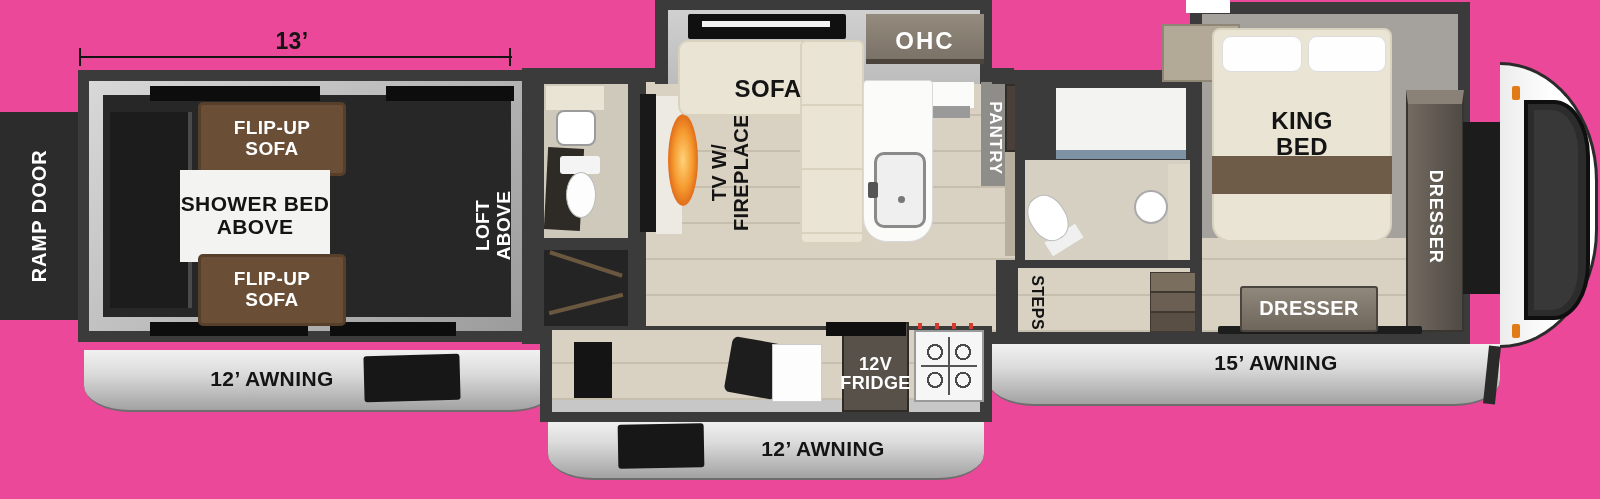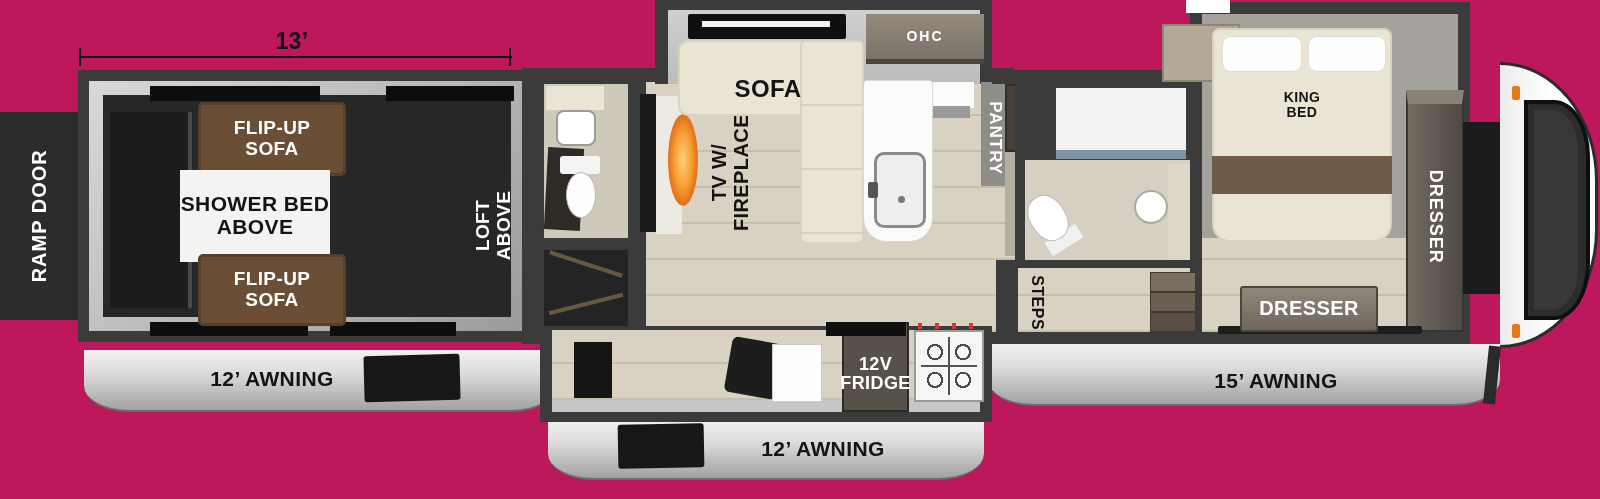--- a/index.html
+++ b/index.html
@@ -1,26 +1,26 @@
 <!DOCTYPE html>
 <html><head>
 <meta charset="utf-8">
 <style>
   html,body{margin:0;padding:0;background:#ffffff;}
-  .plan{position:relative;width:1600px;height:499px;background:#be185d;overflow:hidden;
+  .plan{position:relative;width:1600px;height:499px;background:#ec4899;overflow:hidden;
         font-family:"Liberation Sans",sans-serif;}
   .abs{position:absolute;box-sizing:border-box;}
   .flex{display:flex;align-items:center;justify-content:center;}
   .lbl{font-weight:700;text-align:center;white-space:pre-line;line-height:1.08;
        letter-spacing:.4px;color:#141414;}
   .lbl.w{color:#ffffff;}
   .r-n90{transform:rotate(-90deg);}
   .r-90{transform:rotate(90deg);}
   .f16{font-size:16px;}.f17{font-size:17px;}.f18{font-size:18px;}.f19{font-size:19px;}
-  .f20{font-size:20px;}.f21{font-size:21px;}.f22{font-size:14px;}.f23{font-size:23px;}.f24{font-size:24px;}
+  .f20{font-size:20px;}.f21{font-size:21px;}.f22{font-size:24px;margin-top:8px;}.f23{font-size:23px;}.f24{font-size:24px;}
   .wall{background:#3b3b3b;}
   .silver{background:linear-gradient(135deg,#d8d8d8,#9b9b9b);}
   .wood{background-color:#d9d2c3;
         background-image:repeating-linear-gradient(0deg,rgba(150,138,118,.28) 0 2px,transparent 2px 36px);}
   .darkfloor{background:#272727;}
   .awning{background:linear-gradient(180deg,#f1f1f1 0%,#dcdcdc 38%,#a2a2a2 100%);
           border-radius:0 0 46px 46px / 0 0 26px 26px;border-bottom:2px solid #6d6d6d;}
   .cream{background:#e9e4d3;border:2px solid #d8d2bf;}
   .brown-sofa{background:#6b4e36;border:3px solid #56402c;border-radius:5px;}
   .blackbox{background:#171717;border-radius:3px;}
@@ -48,21 +48,21 @@
 
   <div class="abs awning" style="left:84px;top:350px;width:472px;height:62px;"></div>
   <div class="abs lbl f21" style="left:192px;top:368px;width:160px;">12’ AWNING</div>
   <div class="abs blackbox" style="left:364px;top:355px;width:96px;height:46px;transform:rotate(-1.5deg);"></div>
 
   <div class="abs awning" style="left:548px;top:420px;width:436px;height:60px;"></div>
   <div class="abs lbl f21" style="left:743px;top:438px;width:160px;">12’ AWNING</div>
   <div class="abs blackbox" style="left:618px;top:424px;width:86px;height:44px;transform:rotate(-1deg);"></div>
 
   <div class="abs awning" style="left:988px;top:344px;width:512px;height:62px;"></div>
-  <div class="abs lbl f21" style="left:1196px;top:370px;width:160px;">15’ AWNING</div>
+  <div class="abs lbl f21" style="left:1196px;top:352px;width:160px;">15’ AWNING</div>
   <div class="abs" style="left:1486px;top:346px;width:12px;height:58px;background:#2a2a2a;transform:rotate(6deg);"></div>
 
   <div class="abs flex" style="left:0px;top:112px;width:80px;height:208px;background:#2c2c2c;">
     <span class="lbl w f20 r-n90" style="letter-spacing:1px;white-space:nowrap;">RAMP DOOR</span>
   </div>
 
   <div class="abs wall" style="left:78px;top:70px;width:458px;height:272px;"></div>
   <div class="abs silver" style="left:89px;top:81px;width:436px;height:250px;"></div>
   <div class="abs darkfloor" style="left:103px;top:95px;width:408px;height:222px;"></div>
   <div class="abs" style="left:150px;top:86px;width:170px;height:15px;background:#0d0d0d;"></div>
@@ -181,21 +181,21 @@
   <div class="abs" style="left:1162px;top:24px;width:78px;height:58px;background:#b2a997;border:2px solid #8f8776;"></div>
 
   <div class="abs" style="left:1150px;top:272px;width:46px;height:20px;background:#7a6e5f;border:1px solid #3e3830;"></div>
   <div class="abs" style="left:1150px;top:292px;width:46px;height:20px;background:#6a5f52;border:1px solid #3e3830;"></div>
   <div class="abs" style="left:1150px;top:312px;width:46px;height:20px;background:#594f44;border:1px solid #3e3830;"></div>
 
   <div class="abs cream" style="left:1212px;top:28px;width:180px;height:214px;border-radius:8px 8px 18px 18px;"></div>
   <div class="abs" style="left:1222px;top:36px;width:80px;height:36px;background:#fefefe;border:1px solid #dddddd;border-radius:9px;"></div>
   <div class="abs" style="left:1308px;top:36px;width:78px;height:36px;background:#fefefe;border:1px solid #dddddd;border-radius:9px;"></div>
   <div class="abs" style="left:1212px;top:156px;width:180px;height:38px;background:#6e5b48;"></div>
-  <div class="abs lbl f22" style="left:1242px;top:90px;width:120px;">KING
+  <div class="abs lbl f22" style="left:1242px;top:100px;width:120px;">KING
 BED</div>
 
   <div class="abs flex" style="left:1406px;top:90px;width:58px;height:242px;border:2px solid #38342f;border-top:14px solid #8b8277;
               background:linear-gradient(90deg,#746b61,#4f4a44);">
     <span class="lbl w f18 r-90" style="letter-spacing:1px;white-space:nowrap;">DRESSER</span>
   </div>
   <div class="abs" style="left:1218px;top:326px;width:204px;height:8px;background:#1d1d1d;border-radius:2px;"></div>
   <div class="abs flex" style="left:1240px;top:286px;width:138px;height:46px;border:2px solid #4a453e;border-radius:3px;
               background:linear-gradient(180deg,#90887b,#6e665b);">
     <span class="lbl w f20">DRESSER</span>

